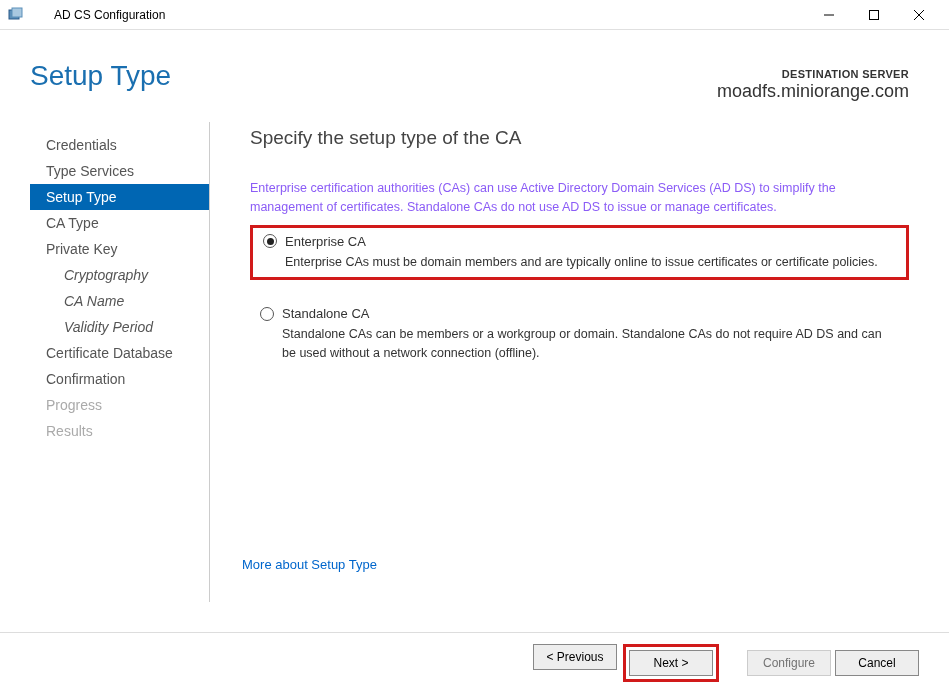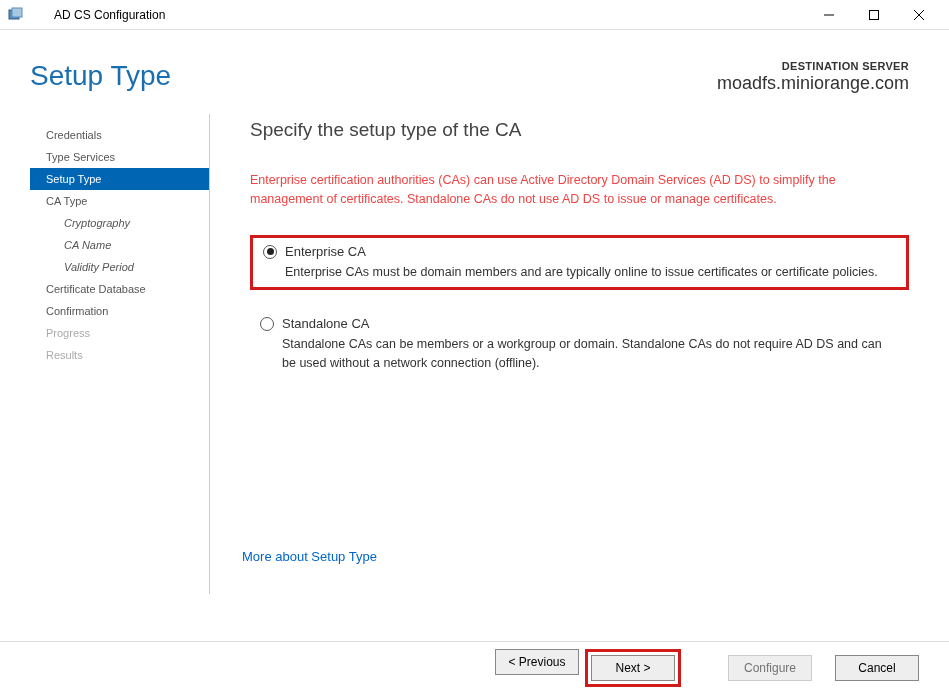--- a/index.html
+++ b/index.html
@@ -6,46 +6,46 @@
     body { font-family: 'Segoe UI', Tahoma, sans-serif; background: #fff; width: 949px; height: 693px; overflow: hidden; position: relative; }
     
     .titlebar { height: 30px; display: flex; align-items: center; padding: 0 8px; border-bottom: 1px solid #e0e0e0; gap: 24px; }
     .titlebar-icon { width: 16px; height: 16px; margin-right: 6px; display: flex; align-items: center; justify-content: center; }
     .titlebar-title { font-size: 12px; color: #000; flex: 1; }
     .window-controls { display: flex; gap: 0; }
     .win-btn { width: 45px; height: 28px; display: flex; align-items: center; justify-content: center; cursor: pointer; }
     
     .header-row { display: flex; justify-content: space-between; padding: 30px 40px 20px 30px; }
     .page-title { font-size: 28px; font-weight: 300; color: #1a6fb0; }
-    .dest-block { text-align: right; }
+    .dest-block { text-align: right; margin-top: 8px; }
     .dest-label { font-size: 11px; font-weight: 600; color: #333; letter-spacing: 0.3px; }
     .dest-server { font-size: 18px; color: #333; margin-top: 1px; }
     
     .body-row { display: flex; padding: 0 0 0 30px; }
     .sidebar { width: 180px; border-right: 1px solid #ccc; padding: 10px 0 10px 0; min-height: 480px; }
-    .nav-item { padding: 5px 16px; font-size: 11px; color: #555; cursor: pointer; }
+    .nav-item { padding: 5px 16px; font-size: 14px; color: #555; cursor: pointer; }
     .nav-item.active { background: #0066b3; color: #fff; }
     .nav-item.sub { padding-left: 34px; font-style: italic; }
     .nav-item.disabled { color: #aaa; }
     
     .content { flex: 1; padding: 5px 40px 0 40px; position: relative; }
     .content-heading { font-size: 19px; font-weight: 400; color: #444; margin-bottom: 30px; }
-    .description { font-size: 12.5px; color: #ef4444; line-height: 1.5; margin-bottom: 26px; }
+    .description { font-size: 12.5px; color: #8b5cf6; line-height: 1.5; margin-bottom: 8px; }
     
     .radio-group { margin-bottom: 20px; padding: 6px 10px; }
     .radio-group.highlighted { border: 3px solid #d11a1a; }
-    .radio-row { display: flex; align-items: flex-end; cursor: pointer; }
+    .radio-row { display: flex; align-items: center; cursor: pointer; }
     .radio-circle { width: 14px; height: 14px; border: 1px solid #555; border-radius: 50%; margin-right: 8px; display: flex; align-items: center; justify-content: center; flex-shrink: 0; }
     .radio-circle.selected::after { content: ''; width: 7px; height: 7px; background: #222; border-radius: 50%; display: block; }
     .radio-label { font-size: 13px; color: #333; }
     .radio-desc { font-size: 12.5px; color: #333; line-height: 1.5; margin-left: 22px; margin-top: 4px; }
     
     .help-link { color: #0066cc; font-size: 13px; cursor: pointer; position: absolute; bottom: 30px; left: 32px; }
     
-    .footer { position: absolute; bottom: 0; left: 0; right: 0; height: 52px; border-top: 1px solid #ddd; display: flex; justify-content: flex-end; align-items: center; padding: 0 30px; gap: 23px; }
+    .footer { position: absolute; bottom: 0; left: 0; right: 0; height: 61px; border-top: 1px solid #ddd; display: flex; justify-content: flex-end; align-items: center; padding: 0 30px; gap: 4px; }
     .footer-btn { height: 26px; min-width: 84px; font-size: 12px; border: 1px solid #888; background: #eee; cursor: pointer; padding: 0 12px; }
     .footer-btn.disabled { color: #737373; border-color: #ccc; cursor: default; }
     .footer-btn.highlight-wrap { padding: 3px; border: 3px solid #d11a1a; display: inline-flex; }
     .btn-group { display: flex; gap: 6px; margin-right: 24px; }
   </style>
 </head>
 <body>
 
 <div class="titlebar">
   <span class="titlebar-icon">
@@ -82,20 +82,21 @@
     <div class="dest-server">moadfs.miniorange.com</div>
   </div>
 </div>
 
 <div class="body-row">
   <div class="sidebar" id="sidebar">
       <div class="nav-item">Credentials</div>
       <div class="nav-item">Type Services</div>
       <div class="nav-item active">Setup Type</div>
       <div class="nav-item">CA Type</div>
+      <div class="nav-item">Private Key</div>
       <div class="nav-item sub">Cryptography</div>
       <div class="nav-item sub">CA Name</div>
       <div class="nav-item sub">Validity Period</div>
       <div class="nav-item">Certificate Database</div>
       <div class="nav-item">Confirmation</div>
       <div class="nav-item disabled">Progress</div>
       <div class="nav-item disabled">Results</div>
     </div>
   <div class="content">
     <div class="content-heading">Specify the setup type of the CA</div>

